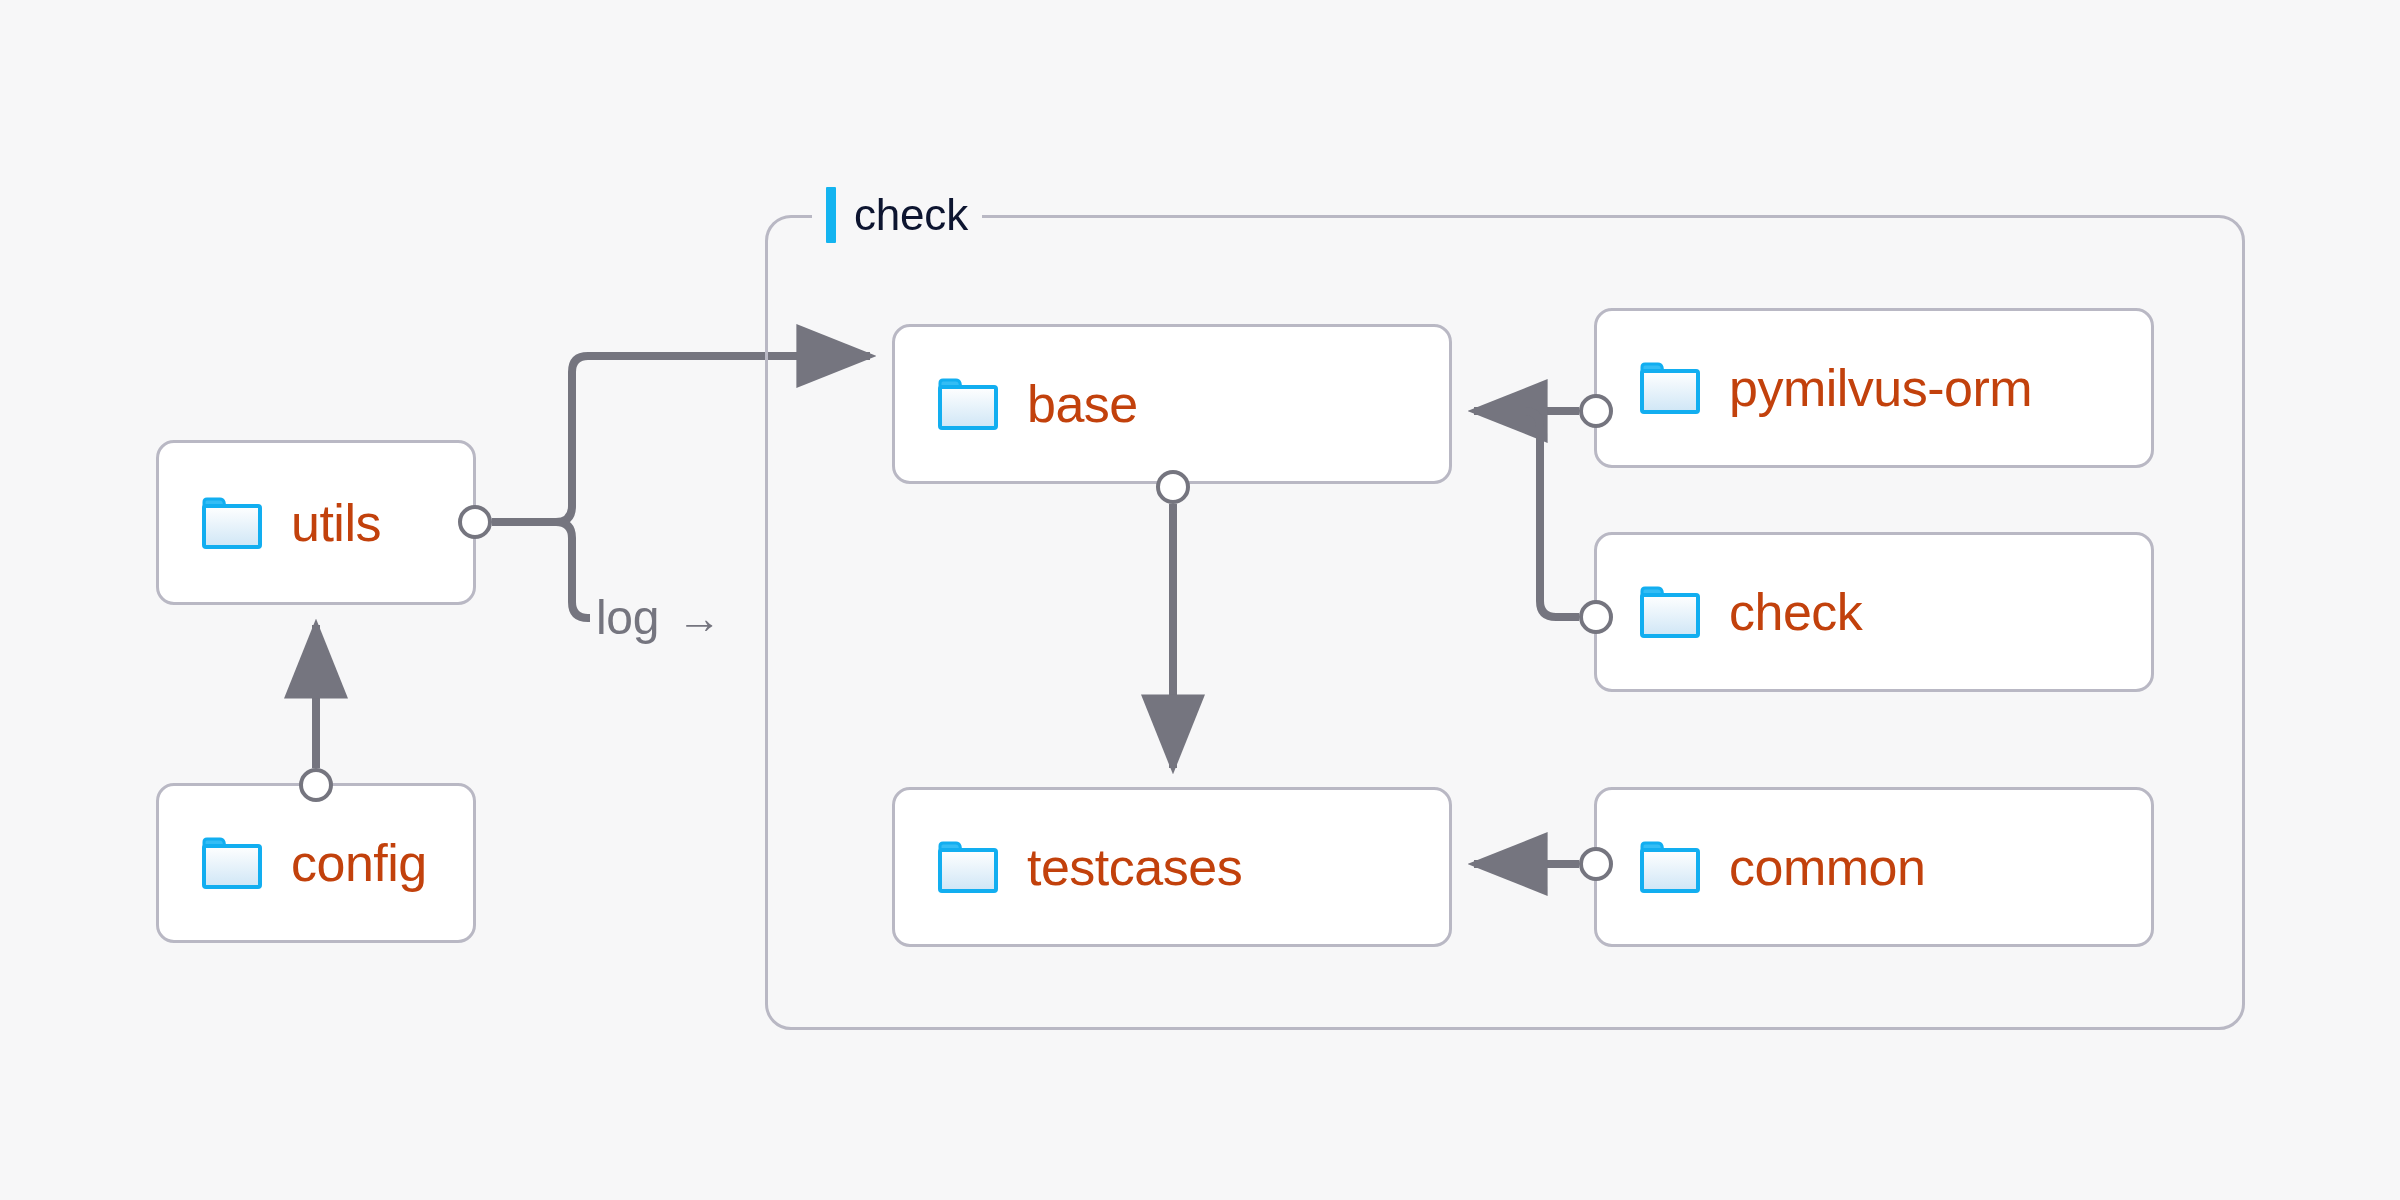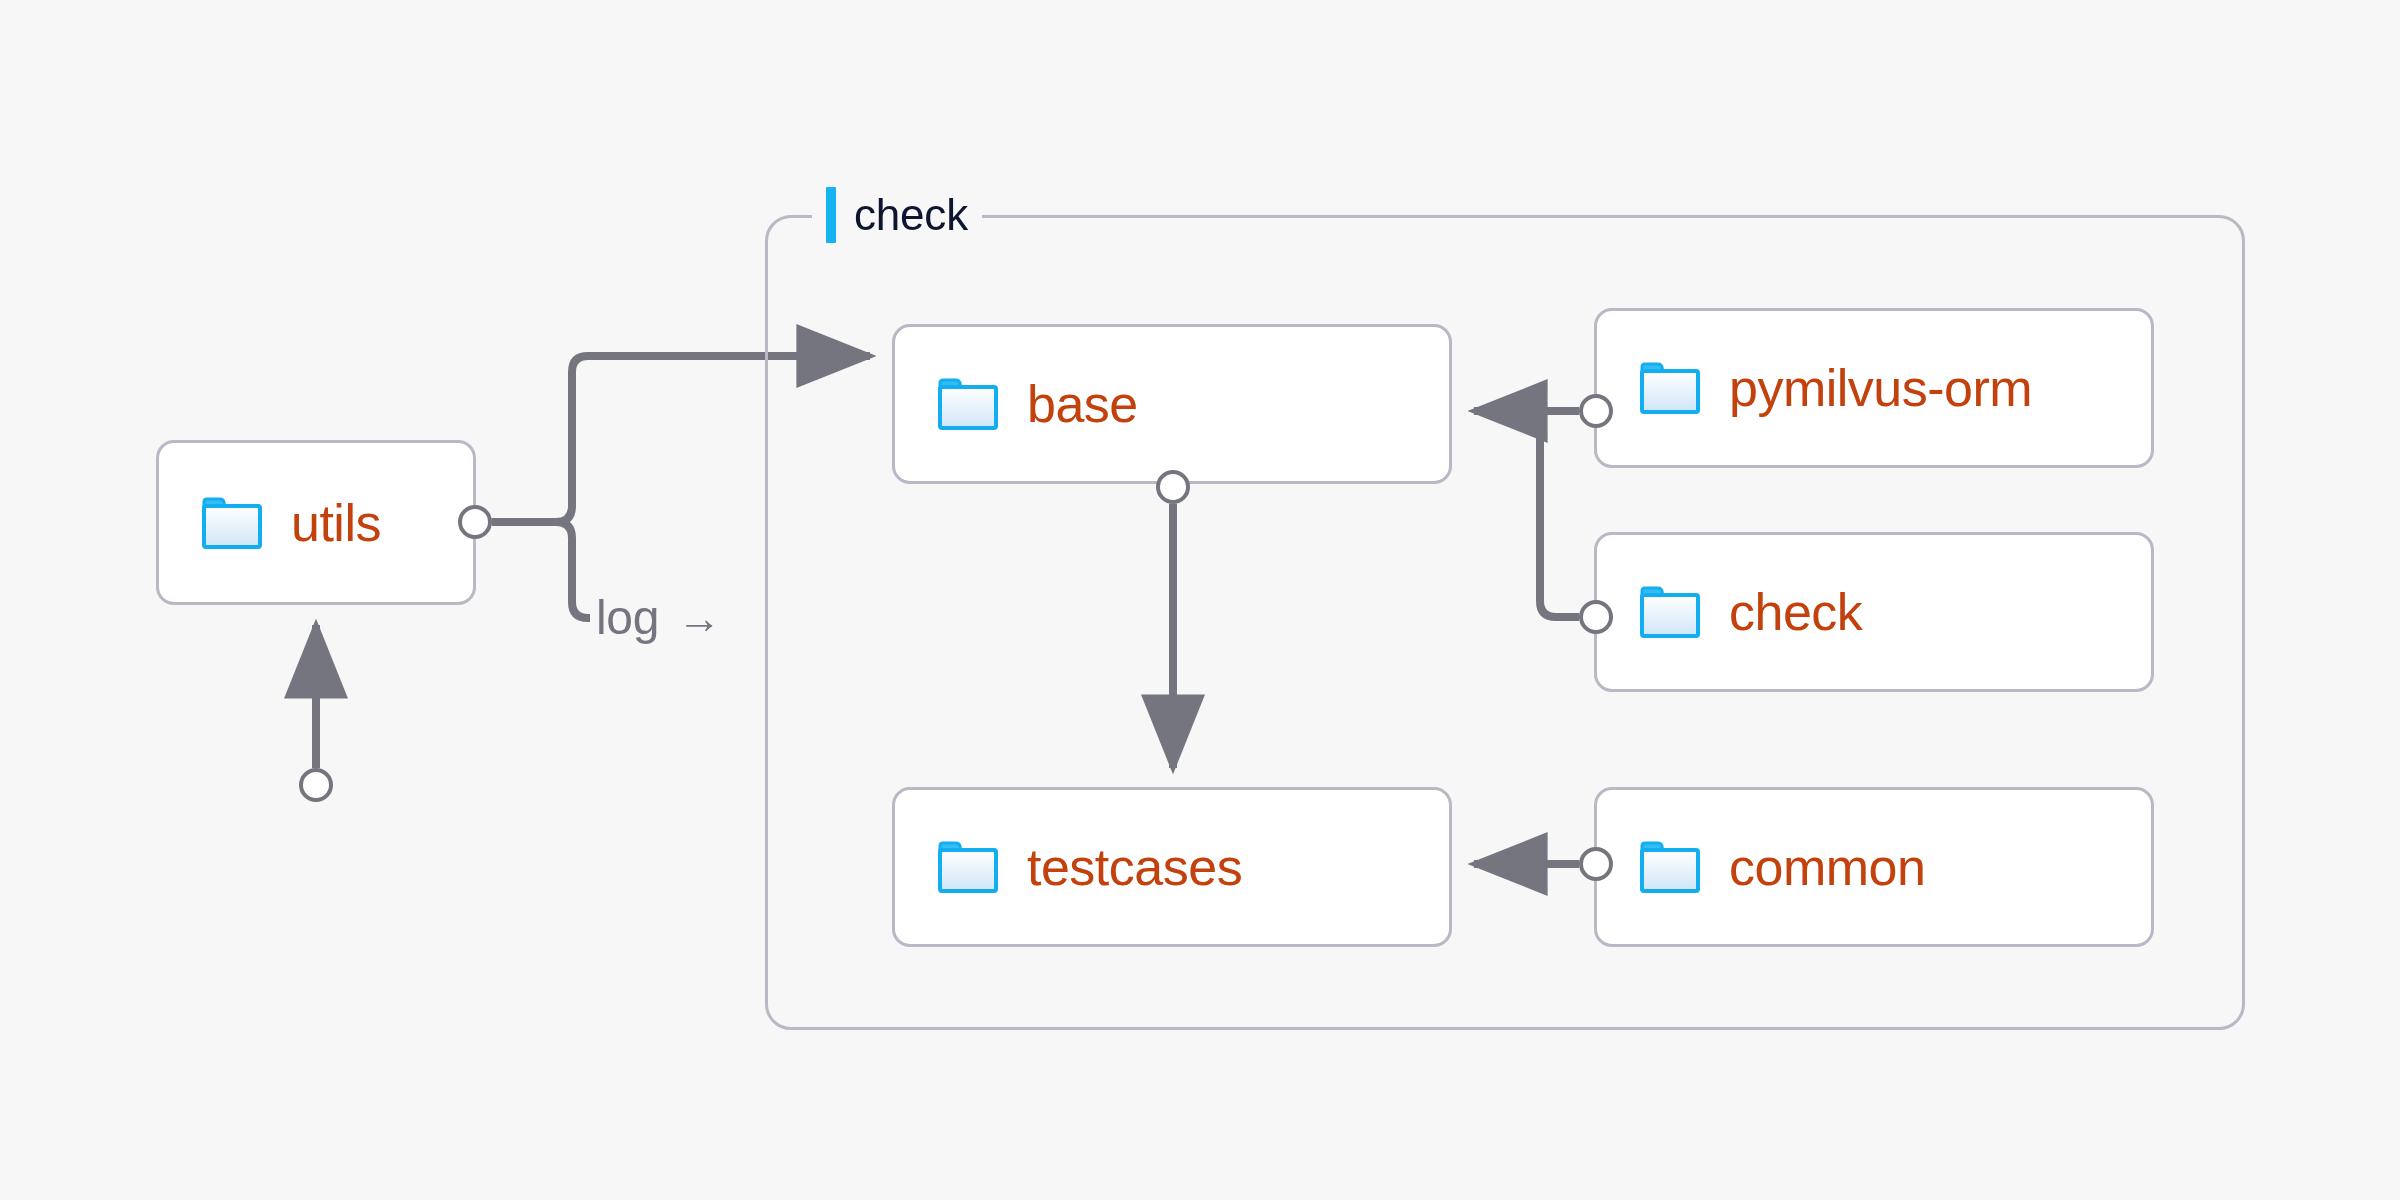--- a/index.html
+++ b/index.html
@@ -163,20 +163,27 @@
   </div>
 
   <div class="node" style="left:156px; top:440px; width:320px; height:165px;">
     <svg class="folder-icon" viewBox="0 0 62 54" xmlns="http://www.w3.org/2000/svg">
       <path d="M3 12 L3 6 Q3 3 6 3 L19 3 Q22 3 23 6 L24 12 Z" fill="#34bdf5" stroke="#12aef0" stroke-width="3" stroke-linejoin="round"></path>
       <rect x="3" y="10" width="56" height="41" rx="2" fill="url(#folderGrad)" stroke="#12aef0" stroke-width="4"></rect>
     </svg>
     <span class="node-label">utils</span>
   </div>
 
+  <div class="node" style="left:156px; top:783px; width:320px; height:160px;">
+    <svg class="folder-icon" viewBox="0 0 62 54" xmlns="http://www.w3.org/2000/svg">
+      <path d="M3 12 L3 6 Q3 3 6 3 L19 3 Q22 3 23 6 L24 12 Z" fill="#34bdf5" stroke="#12aef0" stroke-width="3" stroke-linejoin="round"></path>
+      <rect x="3" y="10" width="56" height="41" rx="2" fill="url(#folderGrad)" stroke="#12aef0" stroke-width="4"></rect>
+    </svg>
+    <span class="node-label">config</span>
+  </div>
 
   <div class="node" style="left:892px; top:324px; width:560px; height:160px;">
     <svg class="folder-icon" viewBox="0 0 62 54" xmlns="http://www.w3.org/2000/svg">
       <path d="M3 12 L3 6 Q3 3 6 3 L19 3 Q22 3 23 6 L24 12 Z" fill="#34bdf5" stroke="#12aef0" stroke-width="3" stroke-linejoin="round"></path>
       <rect x="3" y="10" width="56" height="41" rx="2" fill="url(#folderGrad)" stroke="#12aef0" stroke-width="4"></rect>
     </svg>
     <span class="node-label">base</span>
   </div>
 
   <div class="node" style="left:892px; top:787px; width:560px; height:160px;">

